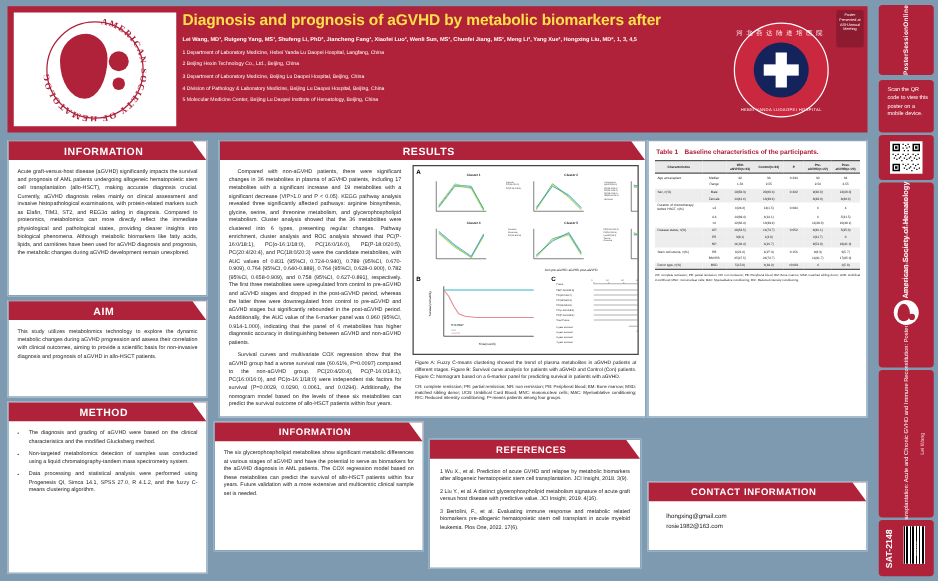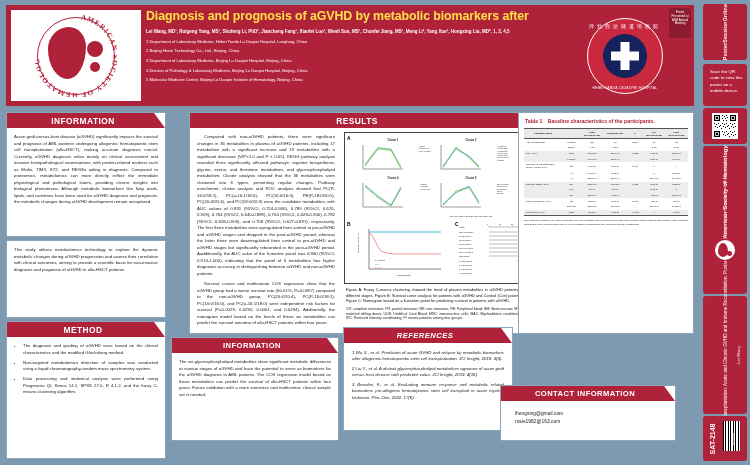--- a/index.html
+++ b/index.html
@@ -69,25 +69,25 @@
   .blist{margin:0;padding:6px 7px 6px 16px;font-size:4.35px;line-height:1.5;text-align:justify;}
   .blist li{margin-bottom:3.5px;}
   .refs{font-size:4.3px;line-height:1.5;padding:7px 8px;}
   .refs div{margin-bottom:3px;text-align:justify;}
   .contact{font-size:4.9px;line-height:1.7;padding:9px 14px;}
 
   
   #col-intro{left:6px;top:112px;width:160px;height:125px;}
   #col-aim{left:6px;top:240px;width:160px;height:78px;}
   #col-method{left:6px;top:321px;width:160px;height:138px;}
-  #col-results{left:189px;top:112px;width:342px;height:222px;}
+  #col-results{left:175px;top:112px;width:342px;height:222px;}
   #col-concl{left:171px;top:337px;width:168px;height:104px;}
-  #col-refs{left:343px;top:327px;width:170px;height:104px;font-style:italic;}
+  #col-refs{left:343px;top:351px;width:170px;height:104px;}
   #col-ack{left:518px;top:337px;width:176px;height:44px;}
-  #col-contact{left:500px;top:385px;width:176px;height:56px;}
+  #col-contact{left:518px;top:385px;width:176px;height:56px;}
   #col-table{left:518px;top:112px;width:176px;height:222px;}
 
   
   .res-body{display:flex;height:calc(100% - 15px);}
   .res-text{width:152px;box-sizing:border-box;}
   .res-fig{flex:1;padding:4px 5px 3px 2px;box-sizing:border-box;}
   .figbox{border:0.8px solid #444;background:#fff;height:150px;position:relative;overflow:hidden;}
   .figcap{font-size:3.9px;line-height:1.42;text-align:justify;padding:3px 2px 0 2px;color:#111;}
   .figabbr{font-size:3.5px;line-height:1.4;text-align:justify;padding:3px 2px 0 2px;color:#222;}
   .fig-label{position:absolute;font-size:5px;font-weight:bold;color:#000;}
@@ -164,20 +164,23 @@
   </div>
 
   <div class="panel" id="col-intro">
     <div class="banner">
       <span>INFORMATION</span>
     </div>
     <div class="ptext">Acute graft-versus-host disease (aGVHD) significantly impacts the survival and prognosis of AML patients undergoing allogeneic hematopoietic stem cell transplantation (allo-HSCT), making accurate diagnosis crucial. Currently, aGVHD diagnosis relies mainly on clinical assessment and invasive histopathological examinations, with protein-related markers such as Elafin, TIM3, ST2, and REG3α aiding in diagnosis. Compared to proteomics, metabolomics can more directly reflect the immediate physiological and pathological states, providing clearer insights into biological phenomena. Although metabolic biomarkers like fatty acids, lipids, and carnitines have been used for aGVHD diagnosis and prognosis, the metabolic changes during aGVHD development remain unexplored.</div>
   </div>
 
   <div class="panel" id="col-aim">
+    <div class="banner">
+      <span>AIM</span>
+    </div>
     <div class="ptext">This study utilizes metabolomics technology to explore the dynamic metabolic changes during aGVHD progression and assess their correlation with clinical outcomes, aiming to provide a scientific basis for non-invasive diagnosis and prognosis of aGVHD in allo-HSCT patients.</div>
   </div>
 
   <div class="panel" id="col-method">
     <div class="banner">
       <span>METHOD</span>
     </div>
     <ul class="blist">
       <li>The diagnosis and grading of aGVHD were based on the clinical characteristics and the modified Glucksberg method.</li>
       <li>Non-targeted metabolomics detection of samples was conducted using a liquid chromatography-tandem mass spectrometry system.</li>

